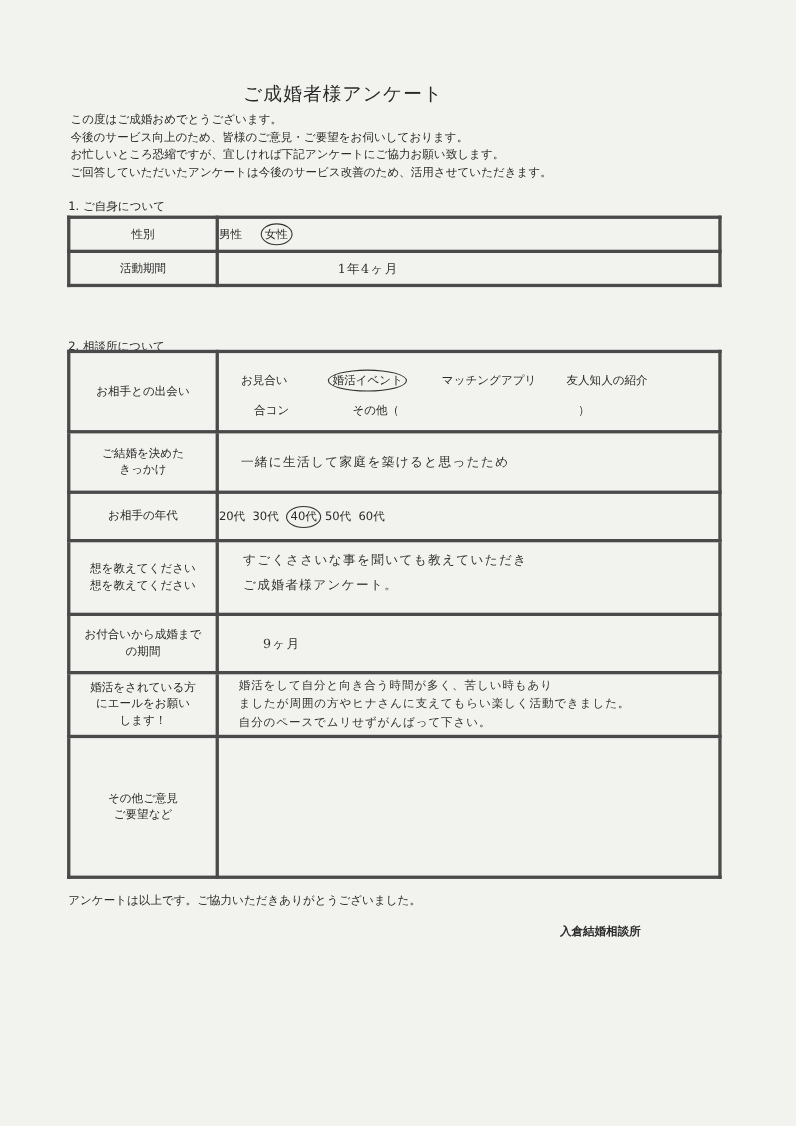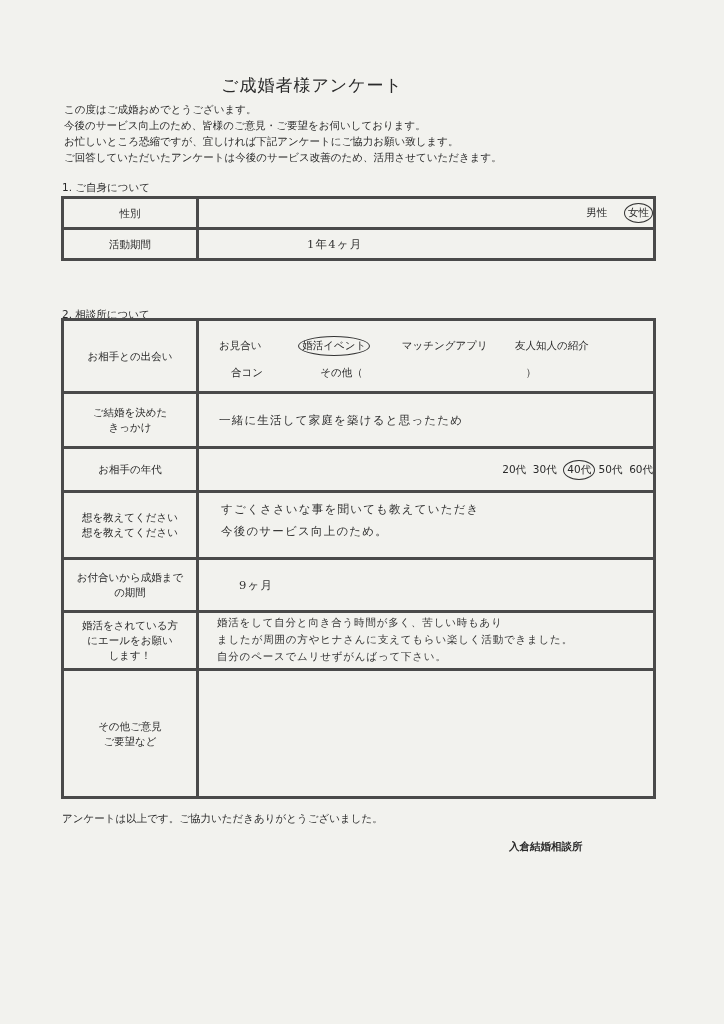--- a/index.html
+++ b/index.html
@@ -7,21 +7,21 @@
       width: 724px; height: 1024px; background: #f2f2ee;
       font-family: "DejaVu Sans", sans-serif; color: #2a2a2a; position: relative; overflow: hidden;
     }
     .title { position: absolute; top: 74px; left: 0; width: 624px; text-align: center; font-size: 17px; letter-spacing: 1px; }
     .intro { position: absolute; top: 101px; left: 64px; font-size: 10.5px; line-height: 16px; }
     .section-label { position: absolute; left: 62px; font-size: 10.5px; }
     table.form { position: absolute; left: 61px; width: 595px; border-collapse: collapse; }
     table.form td { border: 3px solid #4a4a4a; font-size: 10.5px; }
     table.form td.label { width: 130px; text-align: center; line-height: 15px; }
     table.form td.val { padding: 0; }
-    .center { text-align: right; }
+    .center { text-align: left; }
     .hand { font-family: "DejaVu Serif", serif; font-size: 11.5px; color: #333; letter-spacing: 1.2px; }
     .circle { border: 1.3px solid #333; border-radius: 50%; padding: 2px 3px; }
     .opt { display: inline-block; }
     .footer { position: absolute; top: 812px; left: 62px; font-size: 10.5px; }
     .company { position: absolute; top: 840px; left: 509px; font-size: 10.5px; font-weight: bold; }
   </style>
 </head>
 <body>
 
 <div class="title">ご成婚者様アンケート</div>
@@ -94,41 +94,41 @@
     </td>
   </tr>
   <tr style="height:67px;">
     <td class="label">
       <div>想を教えてください</div>
       <div>想を教えてください</div>
     </td>
     <td class="val" style="vertical-align:top;">
       <div class="hand" style="margin-left:22px; margin-top:5px; line-height:22px;">
         <div>すごくささいな事を聞いても教えていただき</div>
-        <div>今後のサービス向上のため。</div>
+        <div>ご成婚者様アンケート。</div>
       </div>
     </td>
   </tr>
   <tr style="height:53px;">
     <td class="label">
       <div>お付合いから成婚まで</div>
       <div>の期間</div>
     </td>
     <td class="val">
       <span class="hand" style="margin-left:40px;">9ヶ月</span>
     </td>
   </tr>
   <tr style="height:58px;">
     <td class="label">
       <div>婚活をされている方</div>
       <div>にエールをお願い</div>
       <div>します！</div>
     </td>
     <td class="val">
-      <div class="hand" style="margin-left:18px; line-height:17px; font-size:10.5px; letter-spacing:0.8px;font-family:Liberation Mono, monospace;">
+      <div class="hand" style="margin-left:18px; line-height:17px; font-size:10.5px; letter-spacing:0.8px;">
         <div>婚活をして自分と向き合う時間が多く、苦しい時もあり</div>
         <div>ましたが周囲の方やヒナさんに支えてもらい楽しく活動できました。</div>
         <div>自分のペースでムリせずがんばって下さい。</div>
       </div>
     </td>
   </tr>
   <tr style="height:128px;">
     <td class="label">
       <div>その他ご意見</div>
       <div>ご要望など</div>

